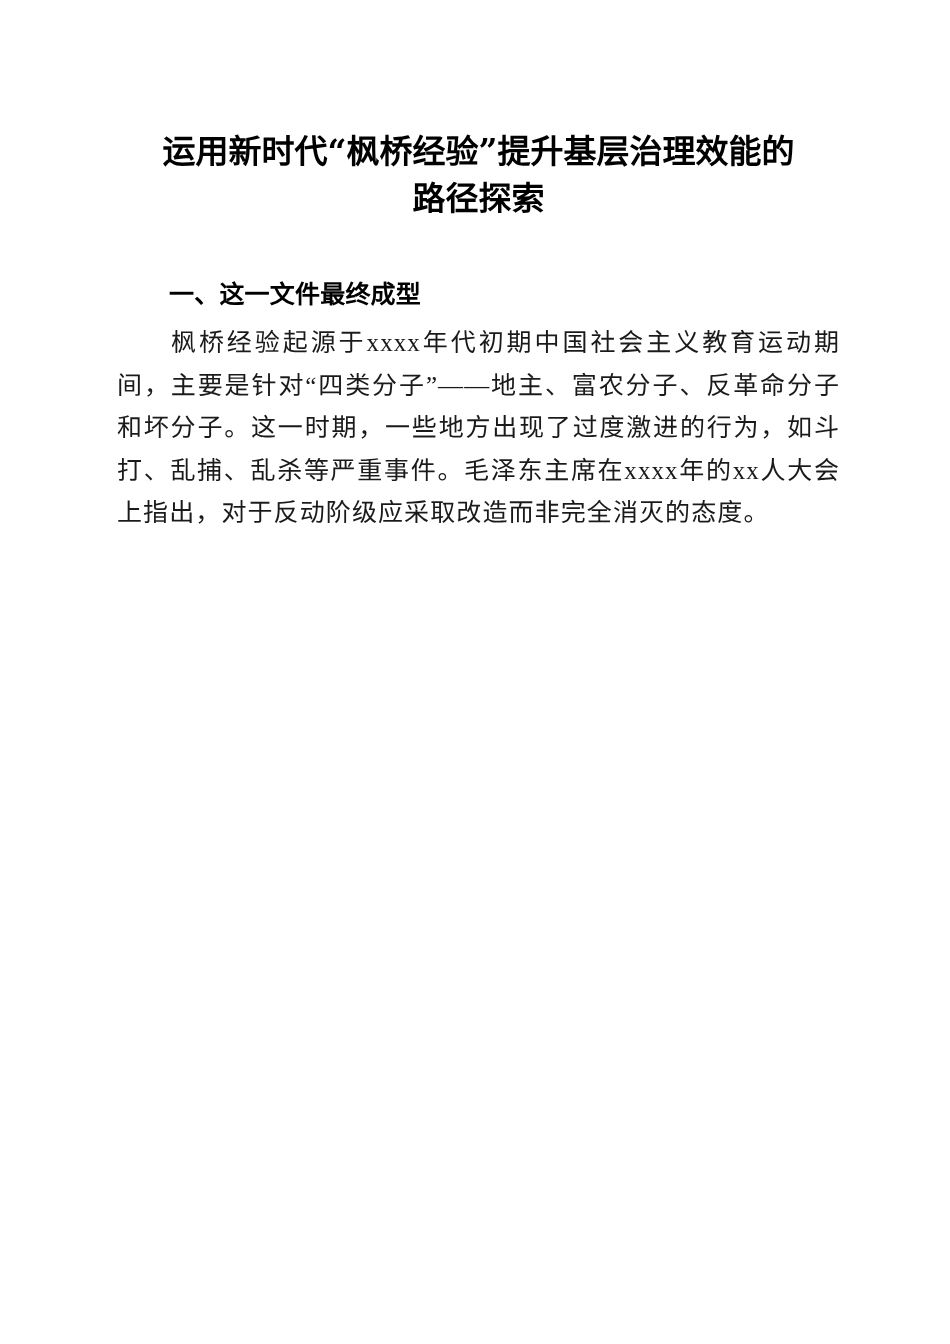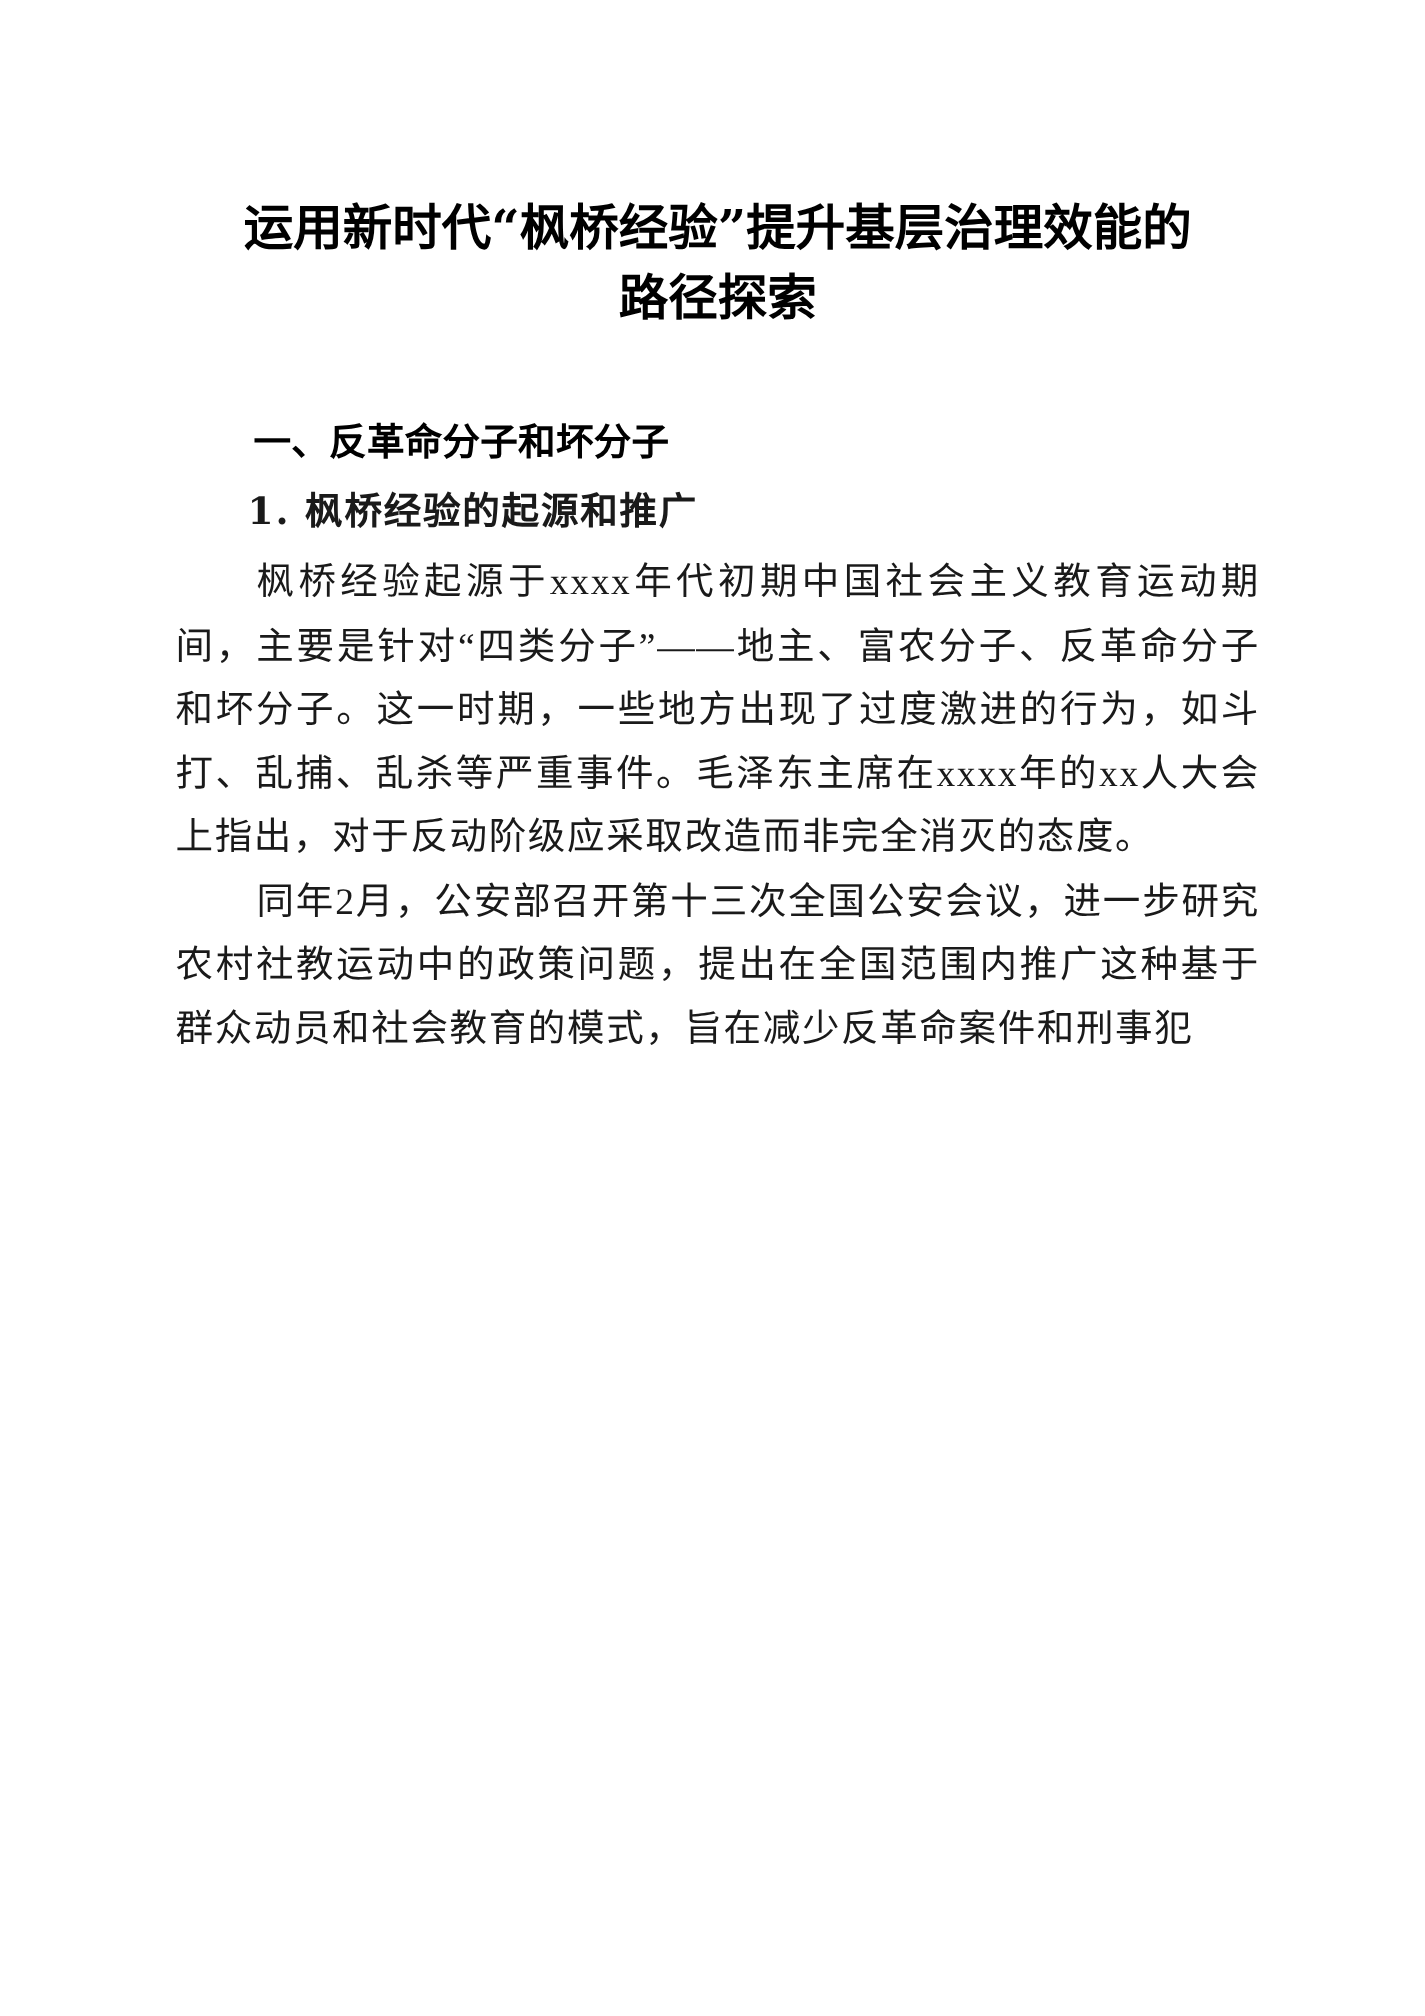--- a/index.html
+++ b/index.html
@@ -95,23 +95,21 @@
 </style>
 </head>
 <body>
 
 <div class="page">
   <div class="content">
 
     <h1 class="doc-title">运用新时代“枫桥经验”提升基层治理效能的
 路径探索</h1>
 
-    <h2 class="section-heading">一、反革命分子和坏分子</h2>
+    <h2 class="section-heading">一、这一文件最终成型</h2>
 
-    <h3 class="sub-heading">1. 枫桥经验的起源和推广</h3>
 
     <p class="body-para first-body">枫桥经验起源于xxxx年代初期中国社会主义教育运动期间，主要是针对“四类分子”——地主、富农分子、反革命分子和坏分子。这一时期，一些地方出现了过度激进的行为，如斗打、乱捕、乱杀等严重事件。毛泽东主席在xxxx年的xx人大会上指出，对于反动阶级应采取改造而非完全消灭的态度。</p>
 
 
-    <p class="body-para clip-bottom">同年2月，公安部召开第十三次全国公安会议，进一步研究农村社教运动中的政策问题，提出在全国范围内推广这种基于群众动员和社会教育的模式，旨在减少反革命案件和刑事犯</p>
 
   </div>
 </div>
 
 </body></html>

